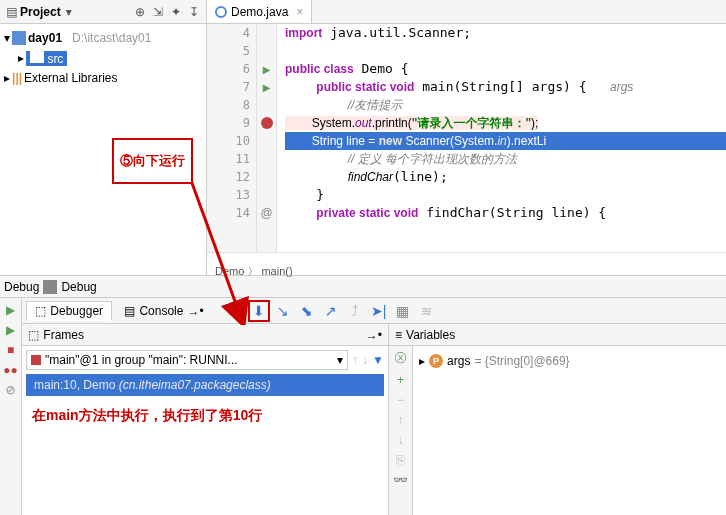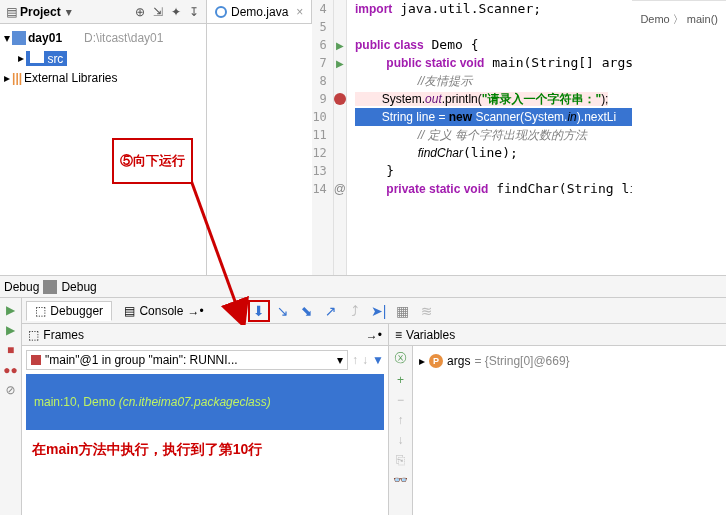--- a/index.html
+++ b/index.html
@@ -13,40 +13,40 @@
 .tree{padding:4px 0}
 .tree-row{display:flex;align-items:center;height:20px;padding-left:4px;gap:2px}
 .tree-row.d1{padding-left:18px}
 .tree-row.d2{padding-left:34px}
 .folder-sel{background:#3874d1;color:#fff;padding:0 4px}
 .folder-ico{width:14px;height:12px;background:#4a8cd8;display:inline-block}
 .folder-ico.sel{background:#fff}
 .mod-ico{width:14px;height:14px;background:#5b8dd6;display:inline-block}
 .file-ico{width:14px;height:14px;background:#c5d8f0;display:inline-block;border:1px solid #6a9ed8}
 .lib-ico{color:#e89040;font-weight:bold}
-.path{color:#999;margin-left:20px}
-.editor{flex:1;display:flex;flex-direction:row;min-width:0}
+.path{color:#999;margin-left:8px}
+.editor{flex:1;display:flex;flex-direction:column;min-width:0}
 .tabs{height:24px;display:flex;align-items:center;border-bottom:1px solid #ccc;background:#f5f5f5}
 .tab{display:flex;align-items:center;gap:4px;padding:0 8px;height:100%;background:#fff;border-right:1px solid #ccc}
 .tab-ico{width:12px;height:12px;border:2px solid #4a8cd8;border-radius:50%;display:inline-block}
 .tab-x{color:#999;cursor:pointer;margin-left:4px}
 .code-area{flex:1;display:flex;overflow:hidden;position:relative}
 .gutter{width:50px;background:#f5f5f5;text-align:right;padding-right:6px;color:#999;font-family:monospace;font-size:12px;line-height:18px;border-right:1px solid #e0e0e0}
 .gutter-mark{width:20px;background:#f5f5f5;border-right:1px solid #e0e0e0}
 .gm{height:18px;display:flex;align-items:center;justify-content:center}
 .bp{width:12px;height:12px;background:#c04040;border-radius:50%}
 .run-mark{color:#5a9e5a;font-size:10px}
 .at{color:#888}
 .code{flex:1;font-family:Consolas,monospace;font-size:13px;line-height:18px;white-space:pre;padding-left:8px}
 .kw{color:#a21caf;font-weight:bold}
 .str{color:#008000;font-weight:bold}
 .cmt{color:#808080;font-style:italic}
 .fld{color:#660e7a;font-style:italic}
 .hl-line{background:#3874d1;color:#fff;display:inline-block;width:100%}
-.hl-line .kw,.hl-line .fld{color:#000000}
+.hl-line .kw,.hl-line .fld{color:#e5e5e5}
 .err-line{background:#ffe8e8}
 .crumb{height:20px;padding:11px 8px;border-top:1px solid #e0e0e0;color:#555;font-size:11px}
 .callout{position:absolute;left:112px;top:138px;border:2px solid #c00;background:#fff;padding:12px 6px;color:#c00;font-weight:bold;font-size:13px;z-index:10}
 .arrow-svg{position:absolute;left:170px;top:130px;z-index:9;pointer-events:none}
 .dbg-bar{height:22px;background:#f5f5f5;border-bottom:1px solid #ccc;display:flex;align-items:center;padding:0 4px;gap:4px}
 .dbg-ico{width:14px;height:14px;background:#888;display:inline-block}
 .bottom{height:217px;display:flex}
 .side-tb{width:22px;background:#f5f5f5;border-right:1px solid #ccc;display:flex;flex-direction:column;align-items:center;padding-top:4px;gap:4px}
 .side-btn{width:16px;height:16px;display:flex;align-items:center;justify-content:center;color:#5a9e5a}
 .dbg-main{flex:1;display:flex;flex-direction:column}
@@ -56,21 +56,21 @@
 .step-btns{display:flex;gap:2px;margin-left:8px}
 .sbtn{width:22px;height:22px;display:flex;align-items:center;justify-content:center;color:#3874d1;font-size:14px}
 .sbtn.hl{border:2px solid #c00}
 .dbg-panes{flex:1;display:flex}
 .frames{width:367px;border-right:1px solid #ccc;display:flex;flex-direction:column}
 .pane-hdr{height:22px;display:flex;align-items:center;padding:0 6px;background:#f5f5f5;border-bottom:1px solid #ccc;gap:4px}
 .pane-hdr .tools{margin-left:auto;display:flex;gap:4px}
 .thread-sel{margin:4px;display:flex;align-items:center;gap:4px}
 .thread-dd{flex:1;border:1px solid #ccc;padding:2px 4px;display:flex;align-items:center;gap:4px}
 .filter-ico{color:#3874d1}
-.frame-row{background:#3874d1;color:#bef264;padding:21px 8px;margin:0 4px;font-size:12px}
+.frame-row{background:#3874d1;color:#e5e5e5;padding:4px 8px;margin:0 4px;font-size:12px}
 .frame-row .pkg{font-style:italic}
 .note{margin:10px;color:#c00;font-weight:bold;font-size:14px;line-height:1.4}
 .vars{flex:1;display:flex;flex-direction:column}
 .vside{width:24px;background:#f5f5f5;border-right:1px solid #ccc;display:flex;flex-direction:column;align-items:center;padding-top:4px;gap:6px}
 .vbody{display:flex;flex:1}
 .vlist{flex:1;padding:6px}
 .vrow{display:flex;align-items:center;gap:4px;padding:2px 0}
 .p-ico{width:14px;height:14px;background:#e89040;border-radius:50%;color:#fff;display:inline-flex;align-items:center;justify-content:center;font-size:9px;font-weight:bold}
 .vval{color:#888}
 </style>

